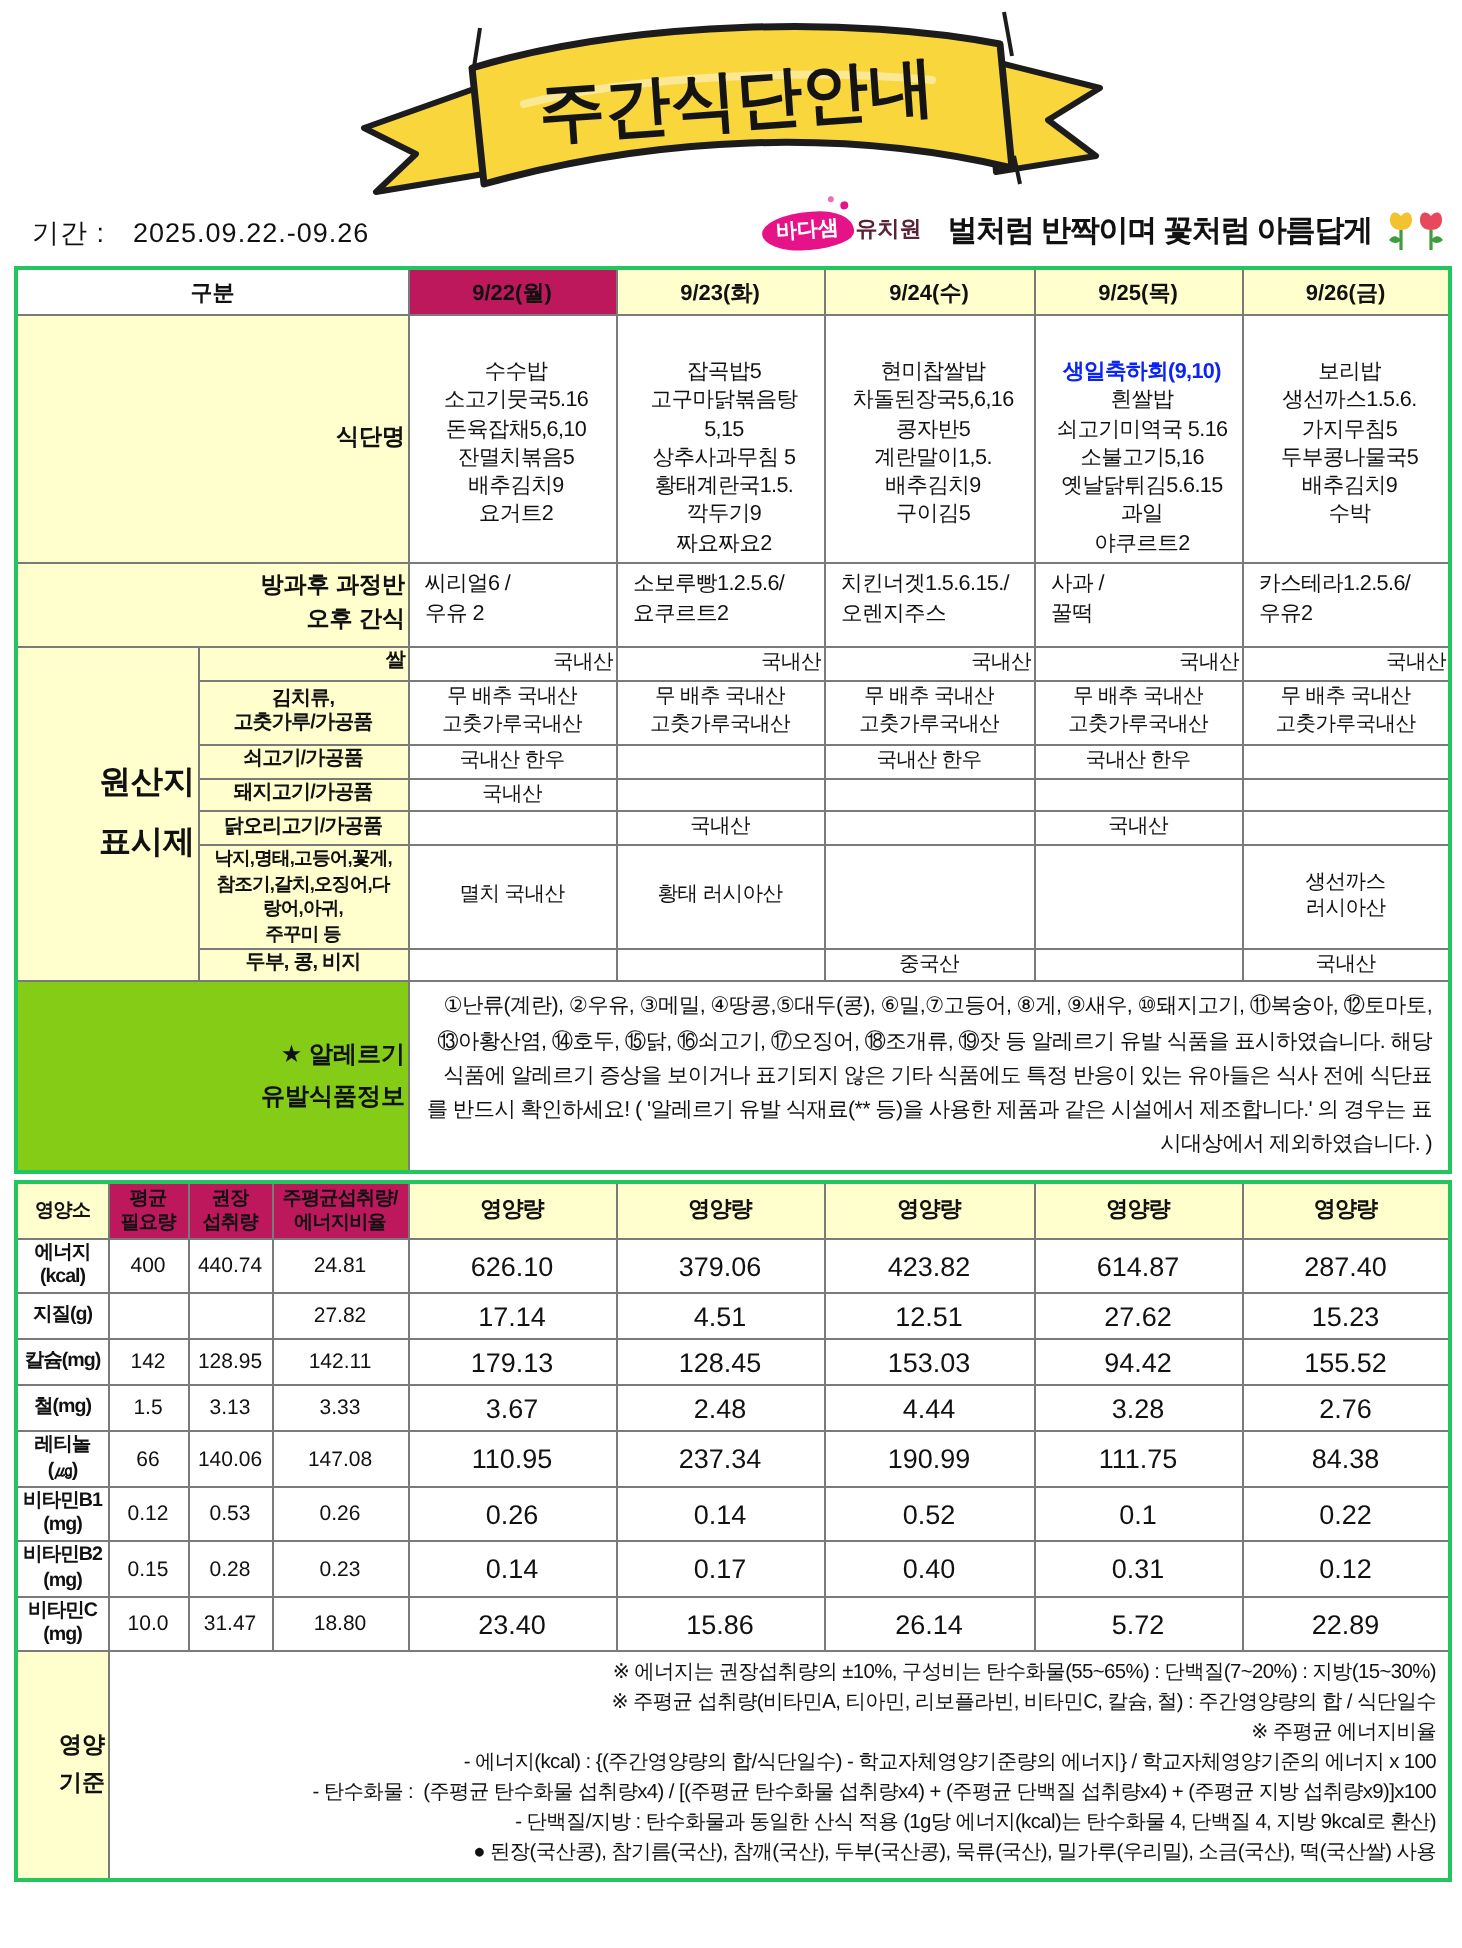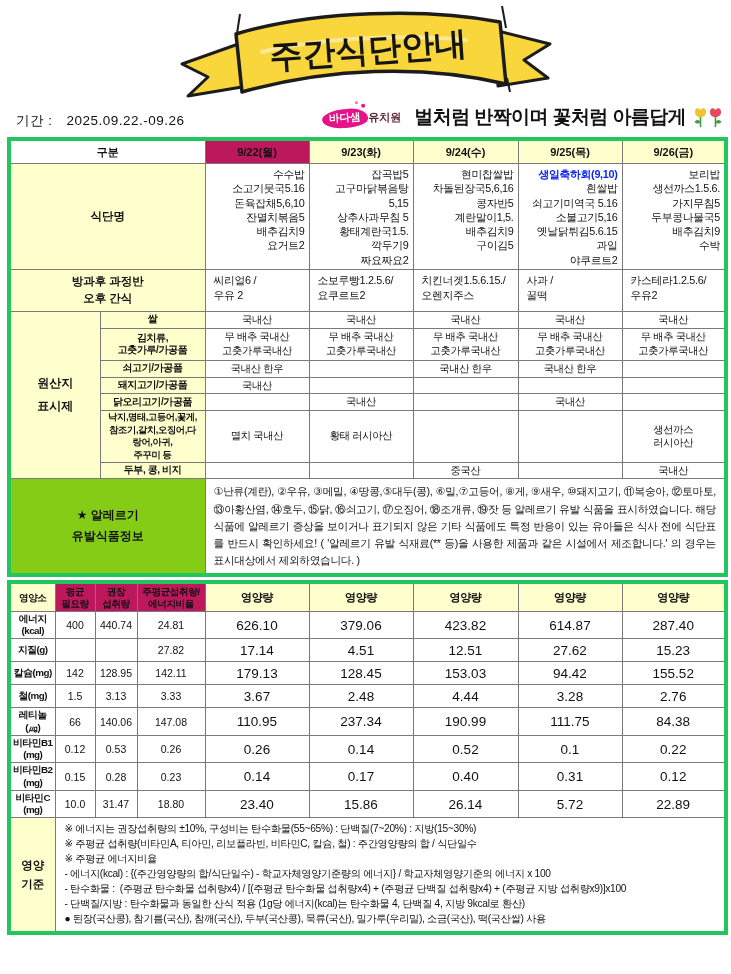--- a/index.html
+++ b/index.html
@@ -13,46 +13,46 @@
   .topline{display:flex;justify-content:space-between;align-items:flex-end;padding:2px 8px 7px 16px;}
   .period{font-size:13.5px;letter-spacing:0.5px;}
   .period .plabel{margin-right:14px;}
   .brand{display:flex;align-items:center;gap:5px;}
   .blob{display:inline-block;background:#e61388;color:#fff;font-weight:bold;font-size:10.5px;
         padding:2px 7px 3px 7px;border-radius:60% 45% 55% 50%/55% 60% 45% 55%;
         transform:rotate(-4deg);position:relative;}
   .blob::before{content:"";position:absolute;top:-4px;right:2px;width:4px;height:4px;border-radius:50%;background:#e61388;}
   .blob::after{content:"";position:absolute;top:-7px;right:9px;width:3px;height:3px;border-radius:50%;background:#f06eb2;}
   .logo-suffix{font-weight:bold;font-size:11px;color:#5a2233;margin-left:1px;}
-  .motto{font-weight:bold;font-size:19px;letter-spacing:-0.6px;margin-left:8px;}
+  .motto{font-weight:bold;font-size:15px;letter-spacing:-0.6px;margin-left:8px;}
   .tulips{margin-left:2px;display:inline-flex;}
 
   
   table{border-collapse:collapse;table-layout:fixed;width:717px;margin-left:7px;}
   th,td{border:1px solid #7a7a7a;overflow:hidden;}
-  .t1,.t2{border:4px solid #22c55e;}
-  .sep th,.sep td{border-top:1.8px solid #3a3a3a;}
+  .t1,.t2{border:2px solid #22c55e;}
+  .sep th,.sep td{border-top:1.8px solid #3a3a3a;text-align:right;}
   .pale{background:#ffffcd;}
   .khaki{background:#be185d;}
   th{font-weight:bold;}
 
   .hdr th{font-size:11px;height:20px;padding:1px 0;}
   .gubun{background:#ffffff;font-size:11.5px;}
 
   .lbl{background:#ffffcd;font-weight:bold;text-align:center;vertical-align:middle;
        font-size:11.5px;white-space:pre-line;line-height:1.5;}
 
-  .menu td.mcell{vertical-align:top;text-align:right;padding:3px 4px 2px 8px;font-size:10.8px;
+  .menu td.mcell{vertical-align:top;text-align:center;padding:21px 4px 2px 8px;font-size:10.8px;
        line-height:1.32;white-space:pre-line;letter-spacing:-0.3px;}
   .special{color:#0b24f5;font-weight:bold;}
 
   .snack td{vertical-align:top;text-align:left;padding:3px 4px 2px 8px;font-size:10.8px;
        line-height:1.4;white-space:pre-line;height:36px;letter-spacing:-0.3px;}
 
-  .olabel{background:#ffffcd;font-weight:bold;font-size:12px;white-space:pre-line;
+  .olabel{background:#ffffcd;font-weight:bold;font-size:16px;white-space:pre-line;
        text-align:center;vertical-align:middle;line-height:1.9;}
   .sub{background:#ffffcd;font-weight:bold;font-size:10px;white-space:pre-line;
        text-align:center;vertical-align:middle;padding:0 1px;line-height:1.25;letter-spacing:-0.4px;}
   .sub.fish{font-size:9.3px;line-height:1.35;}
   .oval{text-align:center;vertical-align:middle;font-size:10.3px;white-space:pre-line;
        line-height:1.35;letter-spacing:-0.3px;}
   .oh1{height:15px;} .oh2{height:31px;} .oh3{height:50px;}
 
   .al-label{background:#84cc16;font-weight:bold;text-align:center;vertical-align:middle;
        font-size:12px;white-space:pre-line;line-height:1.8;}

